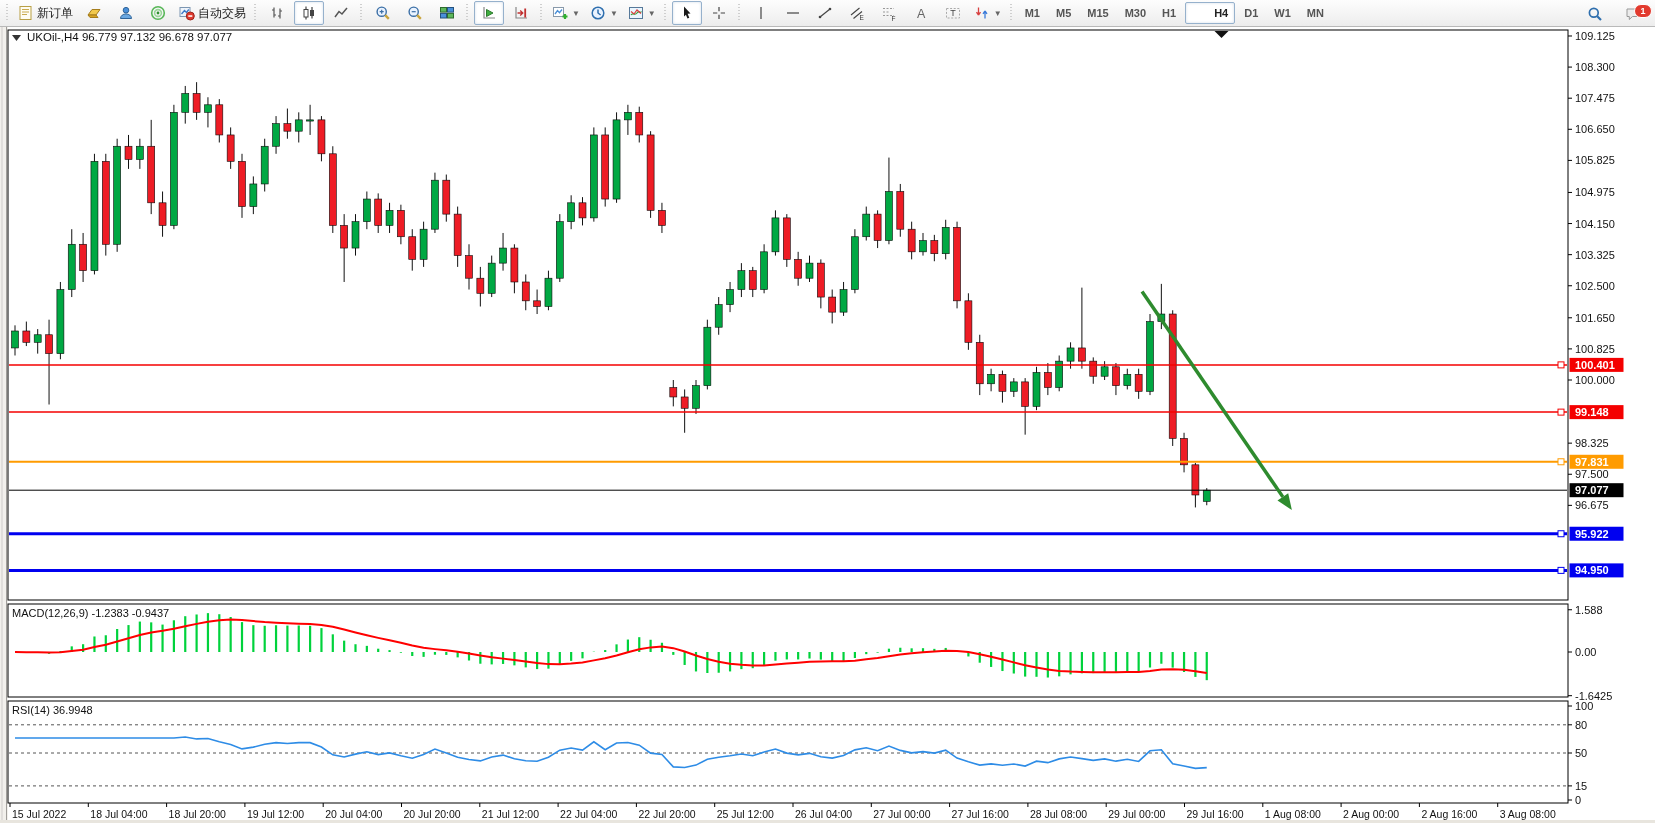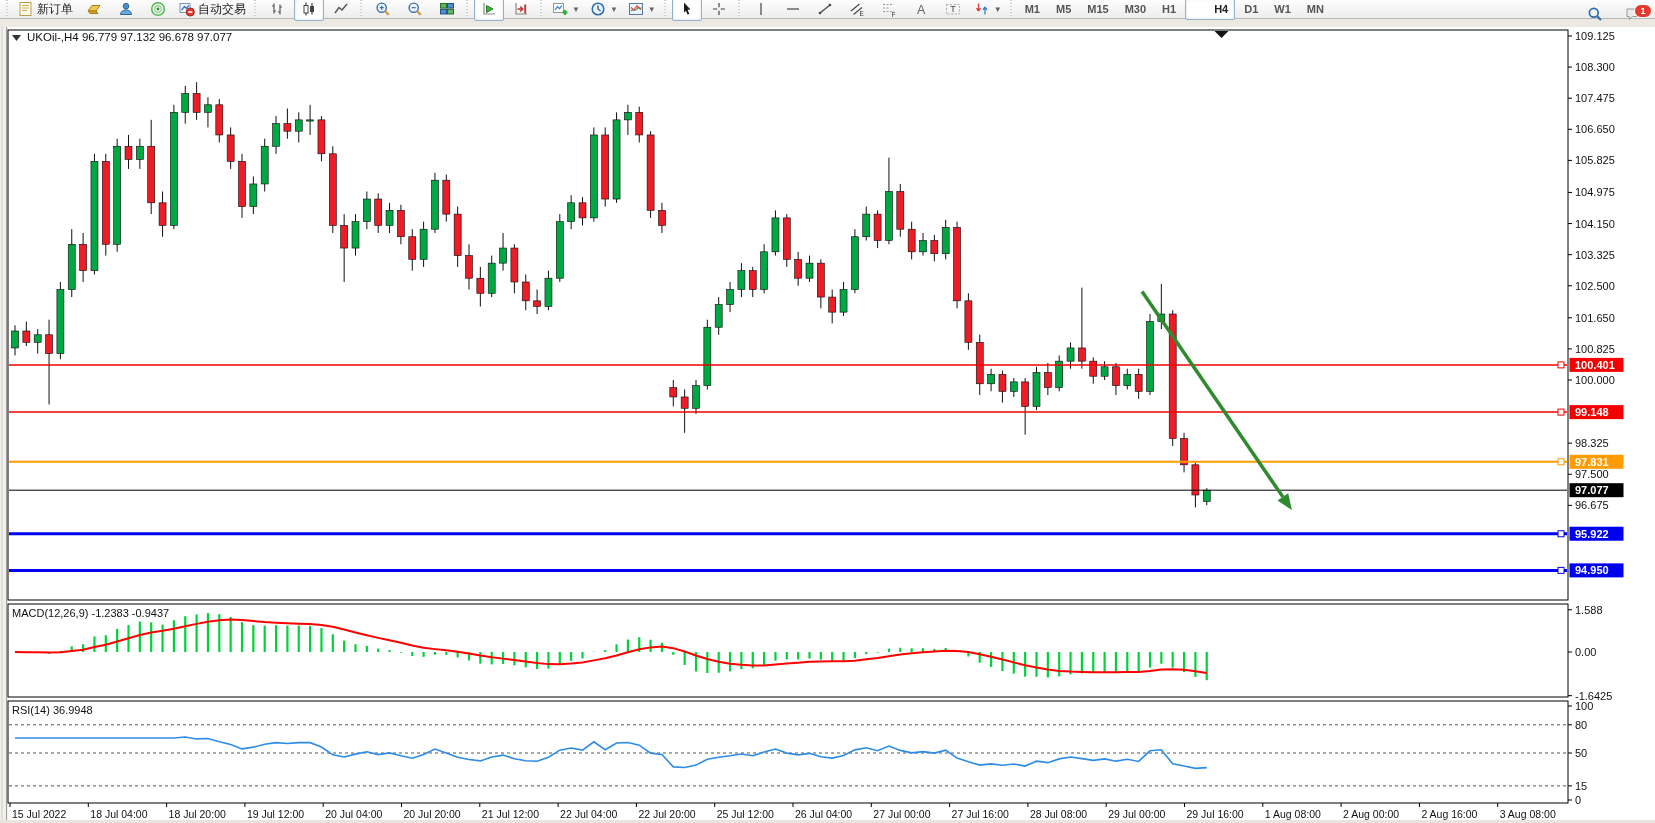--- a/index.html
+++ b/index.html
@@ -3,21 +3,21 @@
 <meta charset="utf-8">
 <style>
   html,body{margin:0;padding:0;}
   body{
     width:1655px;height:823px;overflow:hidden;position:relative;
     background:#ece9e2;font-family:"Liberation Sans",sans-serif;
     -webkit-font-smoothing:antialiased;
   }
   
   .toolbar{
-    position:absolute;top:0;left:0;width:1655px;height:19px;
+    position:absolute;top:0;left:0;width:1655px;height:27px;
     background:linear-gradient(#fdfdfd,#ededed);
     border-bottom:1px solid #b9b9b9;
     display:flex;align-items:center;padding:0 3px;box-sizing:border-box;
     white-space:nowrap;z-index:5;
   }
   .grip{
     width:4px;height:18px;margin:0 4px 0 2px;flex:0 0 auto;
     background-image:repeating-linear-gradient(#cfcfcf 0 1px,transparent 1px 3px);
     background-size:2px 100%;background-repeat:no-repeat;background-position:1px 0;
   }

